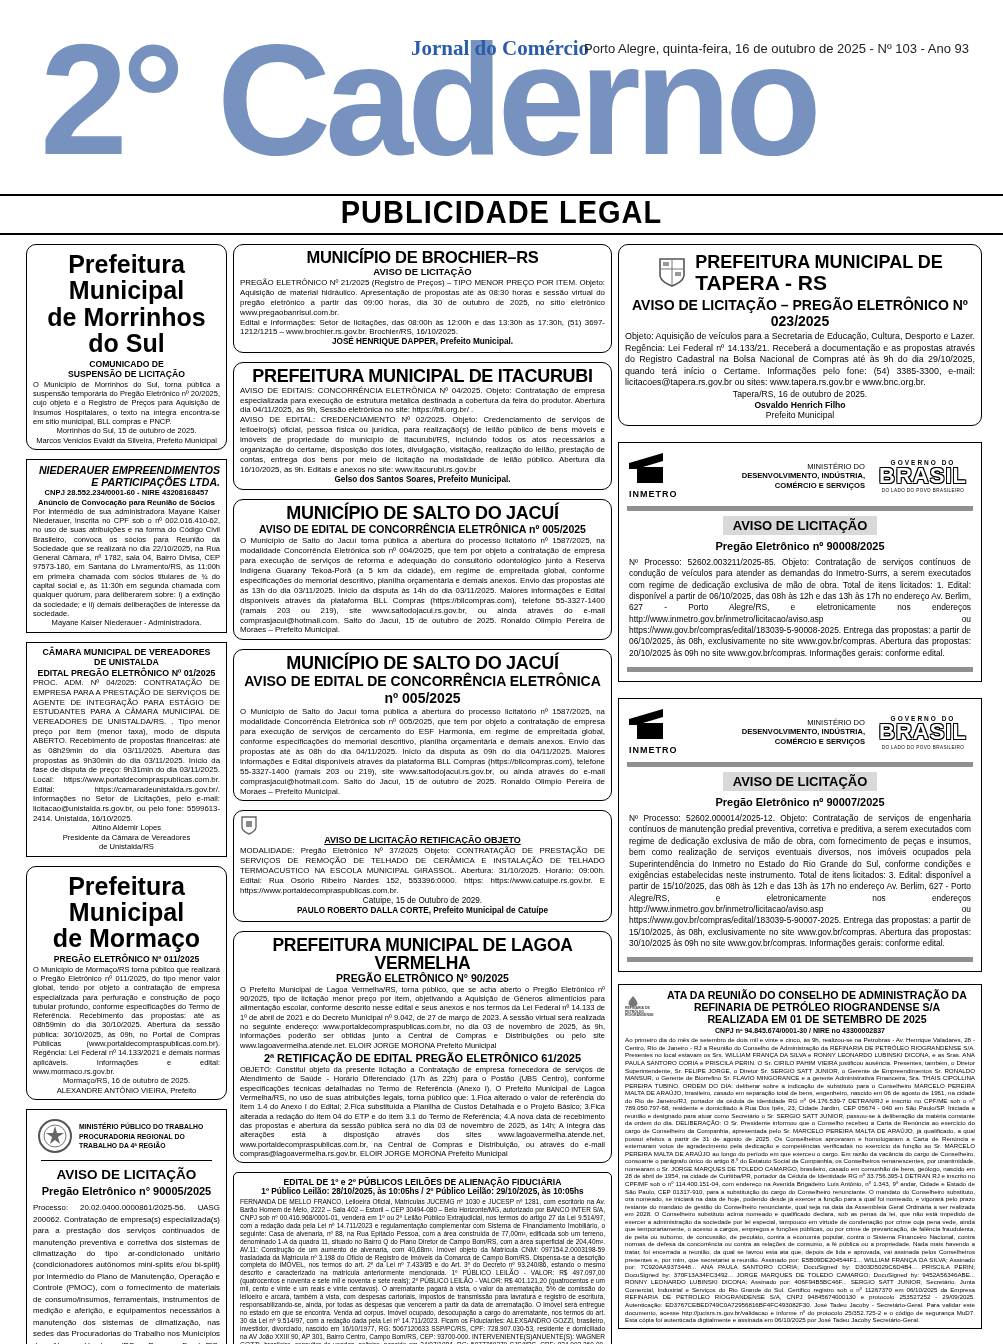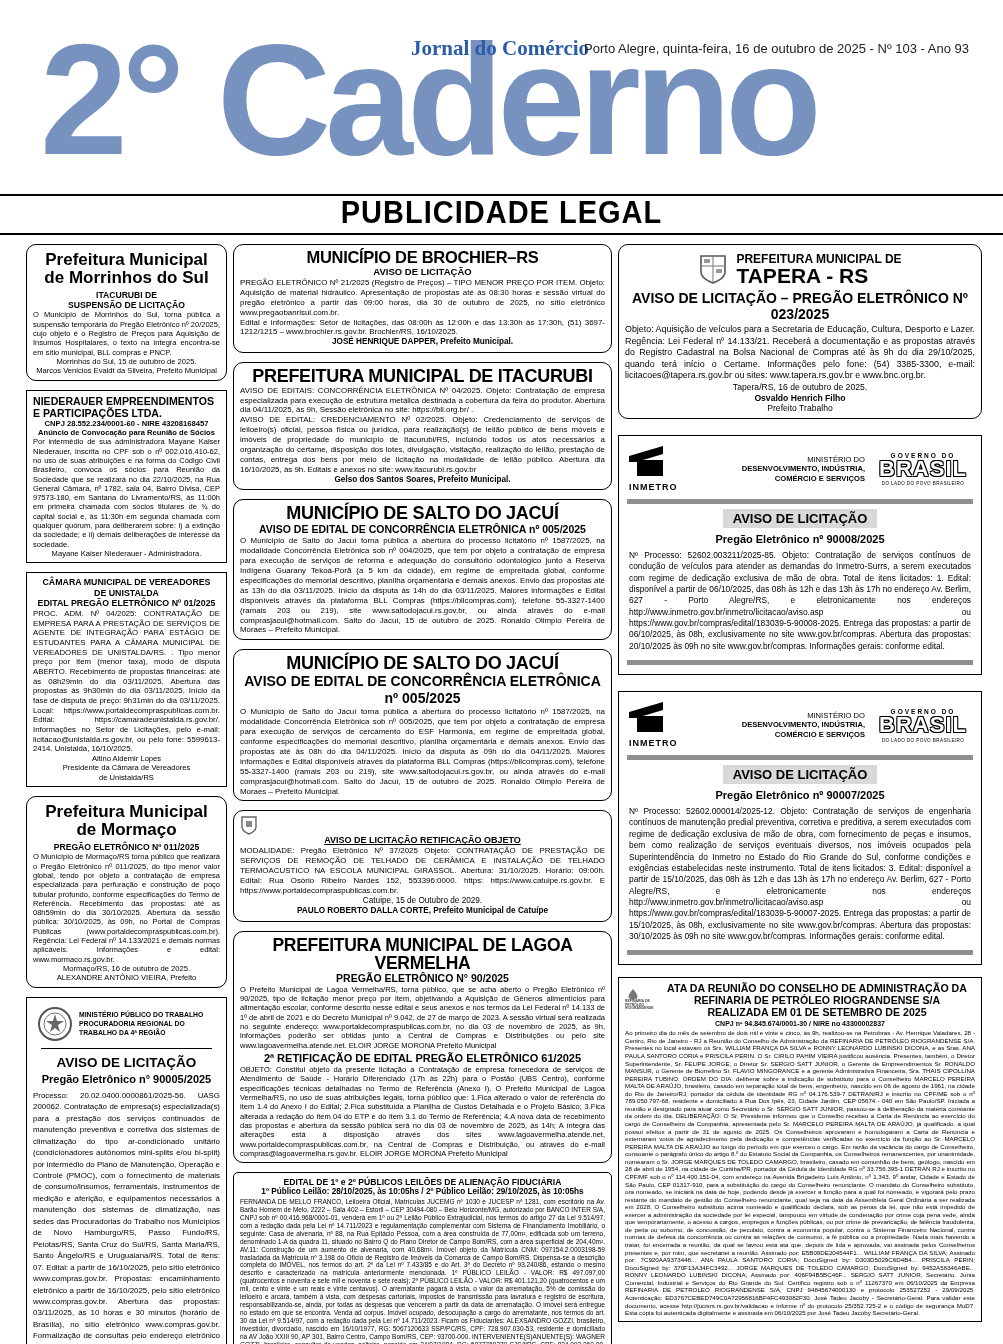--- a/index.html
+++ b/index.html
@@ -15,23 +15,23 @@
   .rule1{position:absolute;top:194px;left:0;width:100%;border-top:2px solid #000;}
   .seclegal{position:absolute;top:196px;left:0;width:100%;text-align:center;font-size:29px;
             font-weight:bold;letter-spacing:1px;transform:scaleY(1.08);}
   .rule2{position:absolute;top:233px;left:0;width:100%;border-top:2px solid #000;}
   
   .cols{position:absolute;top:244px;left:26px;display:flex;gap:6px;}
   .col-l{width:201px;}.col-m{width:379px;}.col-r{width:364px;}
   .box{border:1px solid #000;background:#fff;margin-bottom:9px;padding:4px 6px;overflow:hidden;}
   .r10{border-radius:10px;}
   .tc{text-align:center;}.b{font-weight:bold;}
-  .t19{font-size:17px;font-weight:bold;line-height:1.05;text-align:center;}
+  .t19{font-size:25px;font-weight:bold;line-height:1.05;text-align:center;}
   .t17{font-size:16.5px;font-weight:bold;line-height:1.05;text-align:center;letter-spacing:-0.3px;}
-  .t11{font-size:10.6px;font-weight:bold;line-height:1.15;text-align:left;}
+  .t11{font-size:10.6px;font-weight:bold;line-height:1.15;text-align:right;font-style:italic;}
   .sub9{font-size:8.6px;font-weight:bold;text-align:center;line-height:1.2;}
   .body75{font-size:7.5px;line-height:1.24;text-align:justify;}
   .body8{font-size:7.9px;line-height:1.26;text-align:justify;}
   .body65{font-size:6.5px;line-height:1.22;text-align:justify;}
   .body63{font-size:6.2px;line-height:1.22;text-align:justify;}
   .sigc{font-size:7.6px;text-align:center;line-height:1.25;}
   .u{text-decoration:underline;}
   
   .mptrow{display:flex;align-items:center;gap:6px;margin:4px 0 6px 4px;}
   .mpttxt{font-size:6.8px;font-weight:bold;line-height:1.35;}
@@ -71,21 +71,21 @@
     <div class="rule2"></div>
   </div>
 
   <div class="cols">
 
     <div class="col-l">
 
       <div class="box r10" style="padding-top:6px;">
         <div class="t19">Prefeitura Municipal</div>
         <div class="t19">de Morrinhos do Sul</div>
-        <div class="sub9" style="margin-top:3px;">ITACURUBI DE</div>
+        <div class="sub9" style="margin-top:3px;">COMUNICADO DE</div>
         <div class="sub9">SUSPENSÃO DE LICITAÇÃO</div>
         <div class="body75">O Município de Morrinhos do Sul, torna pública a suspensão temporária do Pregão Eletrônico nº 20/2025, cujo objeto é o Registro de Preços para Aquisição de Insumos Hospitalares, o texto na íntegra encontra-se em sítio municipal, BLL compras e PNCP.</div>
         <div class="sigc">Morrinhos do Sul, 15 de outubro de 2025.</div>
         <div class="sigc">Marcos Venicios Evaldt da Silveira, Prefeito Municipal</div>
       </div>
 
       <div class="box">
         <div class="t11">NIEDERAUER EMPREENDIMENTOS</div>
         <div class="t11">E PARTICIPAÇÕES LTDA.</div>
         <div class="sub9" style="font-size:7.6px;">CNPJ 28.552.234/0001-60 - NIRE 43208168457</div>
@@ -196,29 +196,29 @@
       <div class="box r10">
         <div class="taprow">
           <svg width="30" height="32" viewBox="0 0 30 32">
             <path d="M3 3 h24 v16 c0 7 -12 11 -12 11 s-12 -4 -12 -11 Z" fill="none" stroke="#555" stroke-width="1.6"></path>
             <line x1="15" y1="3" x2="15" y2="29" stroke="#777" stroke-width="1"></line>
             <line x1="3" y1="13" x2="27" y2="13" stroke="#777" stroke-width="1"></line>
             <rect x="6" y="6" width="6" height="4" fill="#999"></rect>
               <rect x="18" y="16" width="6" height="4" fill="#999"></rect>
           </svg>
           <div>
-            <div class="b" style="font-size:12px;">PREFEITURA MUNICIPAL DE</div>
+            <div class="b" style="font-size:18px;">PREFEITURA MUNICIPAL DE</div>
             <div class="b" style="font-size:21px;line-height:0.95;">TAPERA - RS</div>
           </div>
         </div>
         <div class="tc b" style="font-size:14px;">AVISO DE LICITAÇÃO – PREGÃO ELETRÔNICO Nº 023/2025</div>
         <div class="body8" style="font-size:8.9px;line-height:1.3;margin-top:2px;">Objeto: Aquisição de veículos para a Secretaria de Educação, Cultura, Desporto e Lazer. Regência: Lei Federal nº 14.133/21. Receberá a documentação e as propostas através do Registro Cadastral na Bolsa Nacional de Compras até às 9h do dia 29/10/2025, quando terá início o Certame. Informações pelo fone: (54) 3385-3300, e-mail: licitacoes@tapera.rs.gov.br ou sites: www.tapera.rs.gov.br e www.bnc.org.br.</div>
         <div class="sigc" style="font-size:8.6px;">Tapera/RS, 16 de outubro de 2025.</div>
         <div class="sigc b" style="font-size:8.6px;">Osvaldo Henrich Filho</div>
-        <div class="sigc" style="font-size:8.6px;">Prefeito Trabalho</div>
+        <div class="sigc" style="font-size:8.6px;">Prefeito Municipal</div>
       </div>
 
       <div class="box" style="margin-top:16px;">
         <div class="govrow">
           <div style="text-align:left;">
             <svg width="42" height="30" viewBox="0 0 42 30">
               <polygon points="0,10 34,0 34,8 14,14 34,14 34,30 8,30 8,16 0,16" fill="#000"></polygon>
             </svg>
             <div class="inmetrocap">INMETRO</div>
           </div>

